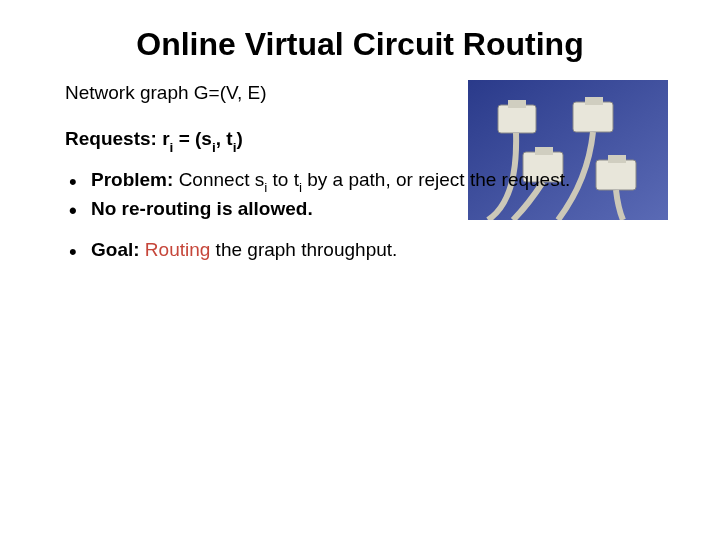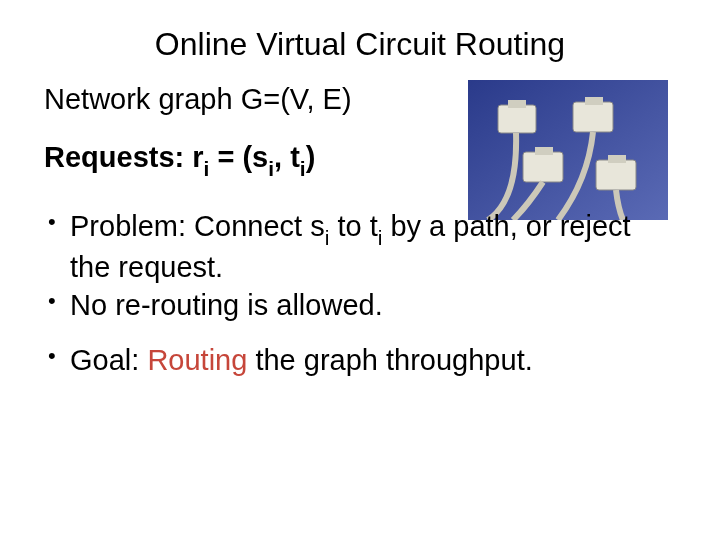--- a/index.html
+++ b/index.html
@@ -7,38 +7,38 @@
     width: 720px;
     height: 540px;
     background: #ffffff;
     font-family: Arial, Helvetica, sans-serif;
     color: #000000;
     position: relative;
     overflow: hidden;
   }
   .title {
     font-size: 32px;
-    font-weight: normal;
+    font-weight: bold;
     text-align: center;
     padding-top: 26px;
     padding-bottom: 18px;
     color: #000000;
   }
   .content {
-    padding-left: 44px;
+    padding-left: 65px;
     padding-right: 42px;
-    font-size: 29px;
+    font-size: 19px;
     line-height: 1.25;
   }
   .intro {
     margin-bottom: 22px;
   }
   .requests {
     font-weight: bold;
-    margin-bottom: 28px;
+    margin-bottom: 14px;
   }
   ul.bullets {
     list-style: none;
     padding-left: 0;
     margin-bottom: 18px;
   }
   ul.bullets li {
     position: relative;
     padding-left: 26px;
     margin-bottom: 2px;
@@ -47,21 +47,21 @@
     content: "•";
     position: absolute;
     left: 4px;
     top: 0;
     color: #000;
     font-size: 22px;
   }
   .sub { font-size: 0.72em; vertical-align: sub; position: relative; top: 2px; }
   .sup { font-size: 0.72em; vertical-align: super; position: relative; top: -2px; }
   .goal-maximize { color: #c6463a; }
-  .bold { font-weight: normal; }
+  .bold { font-weight: bold; }
   .cable-img {
     position: absolute;
     top: 80px;
     right: 52px;
     width: 200px;
     height: 140px;
   }
 </style>
 </head>
 <body>

